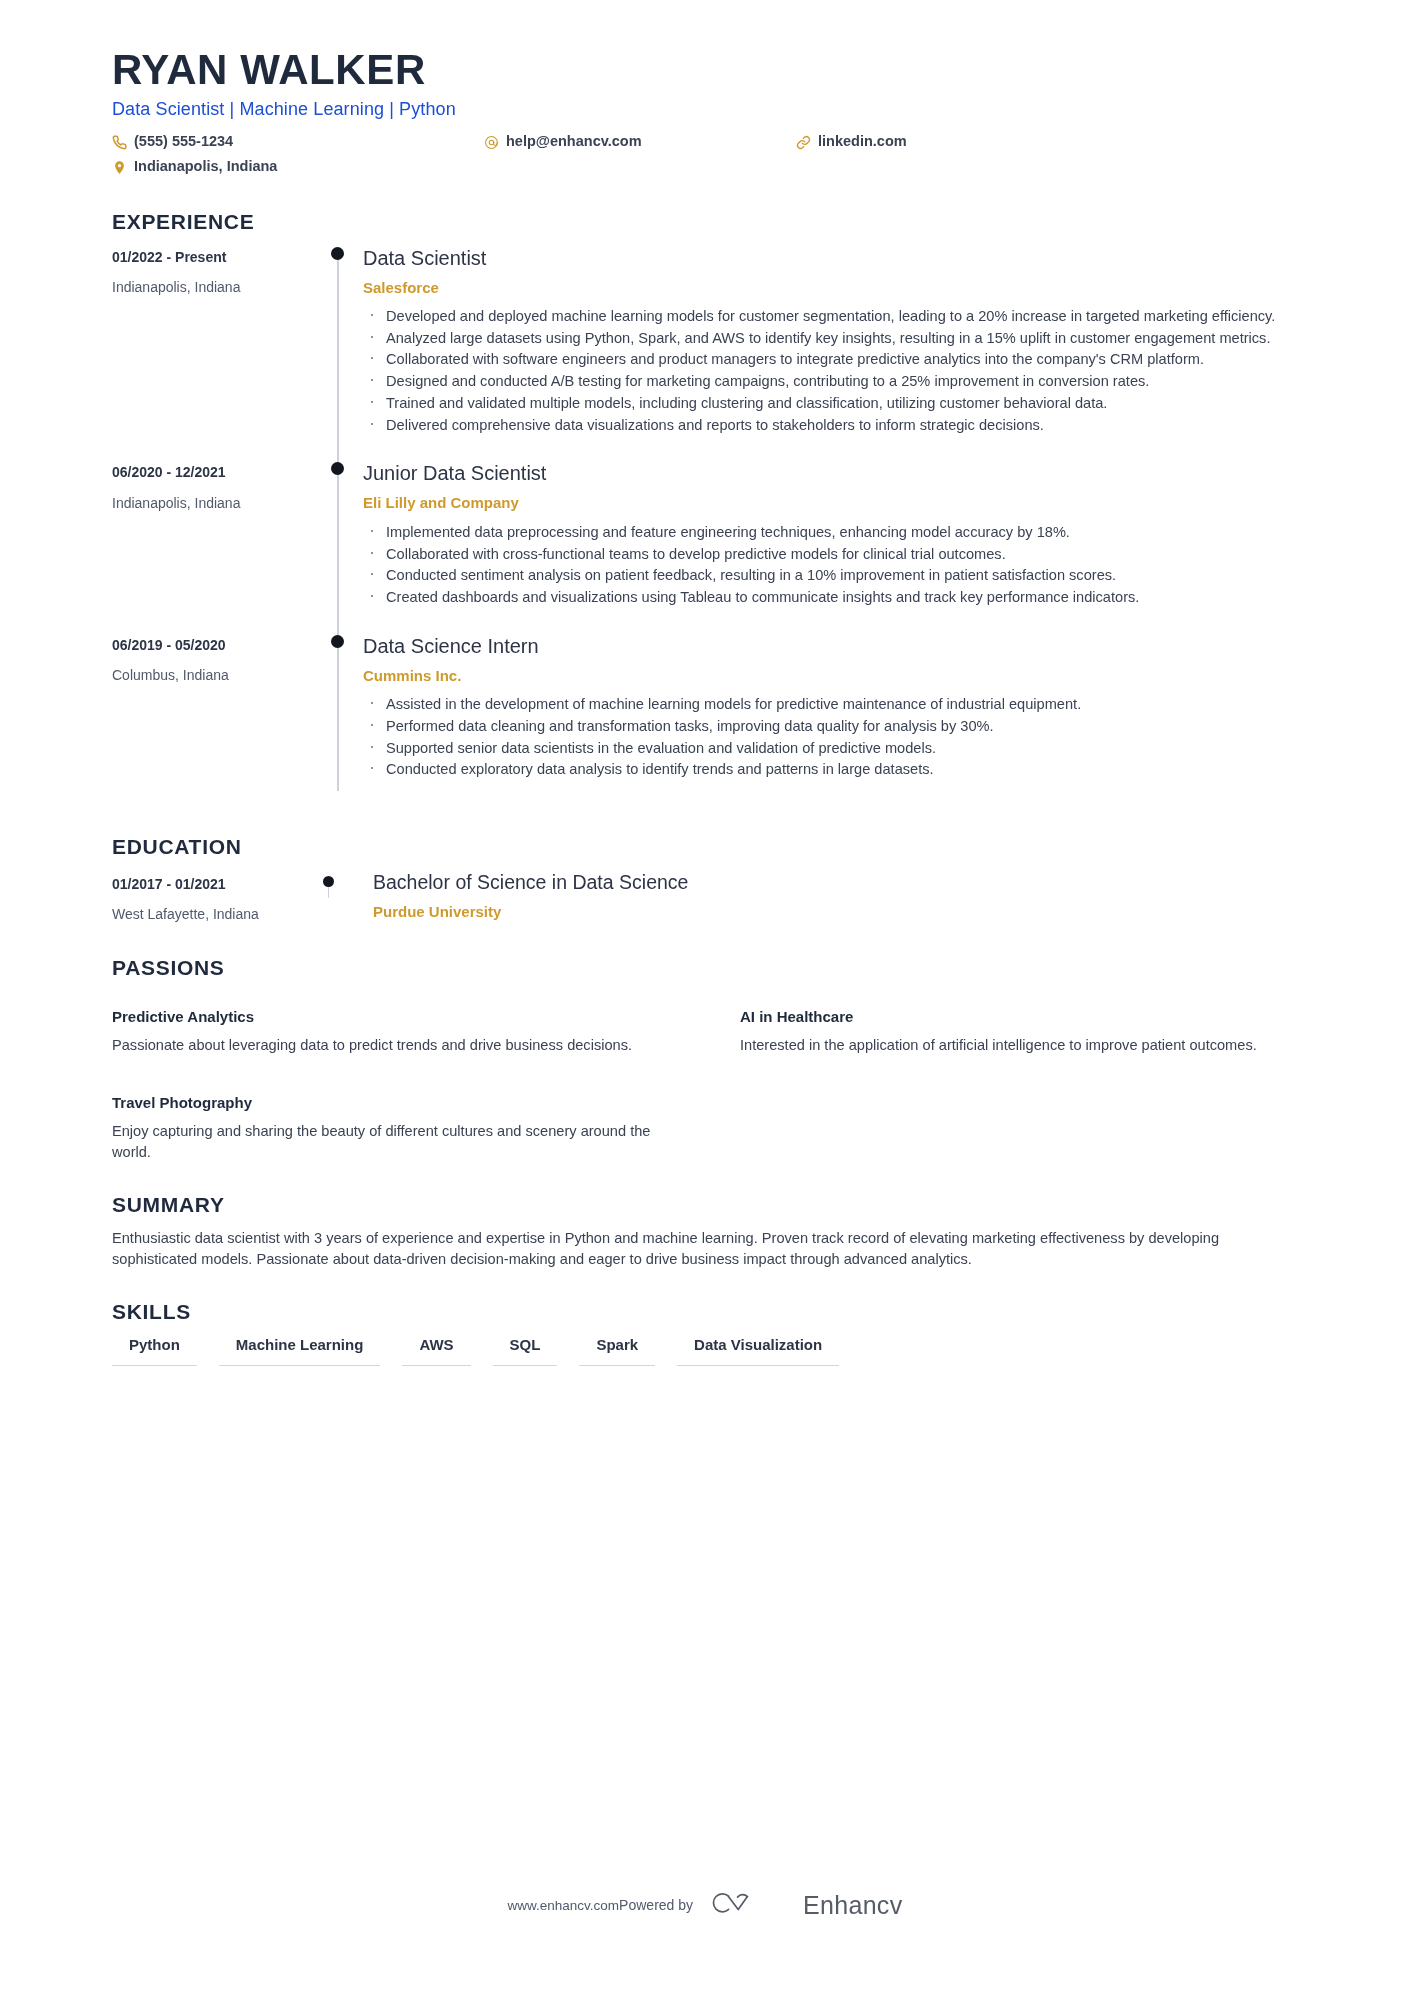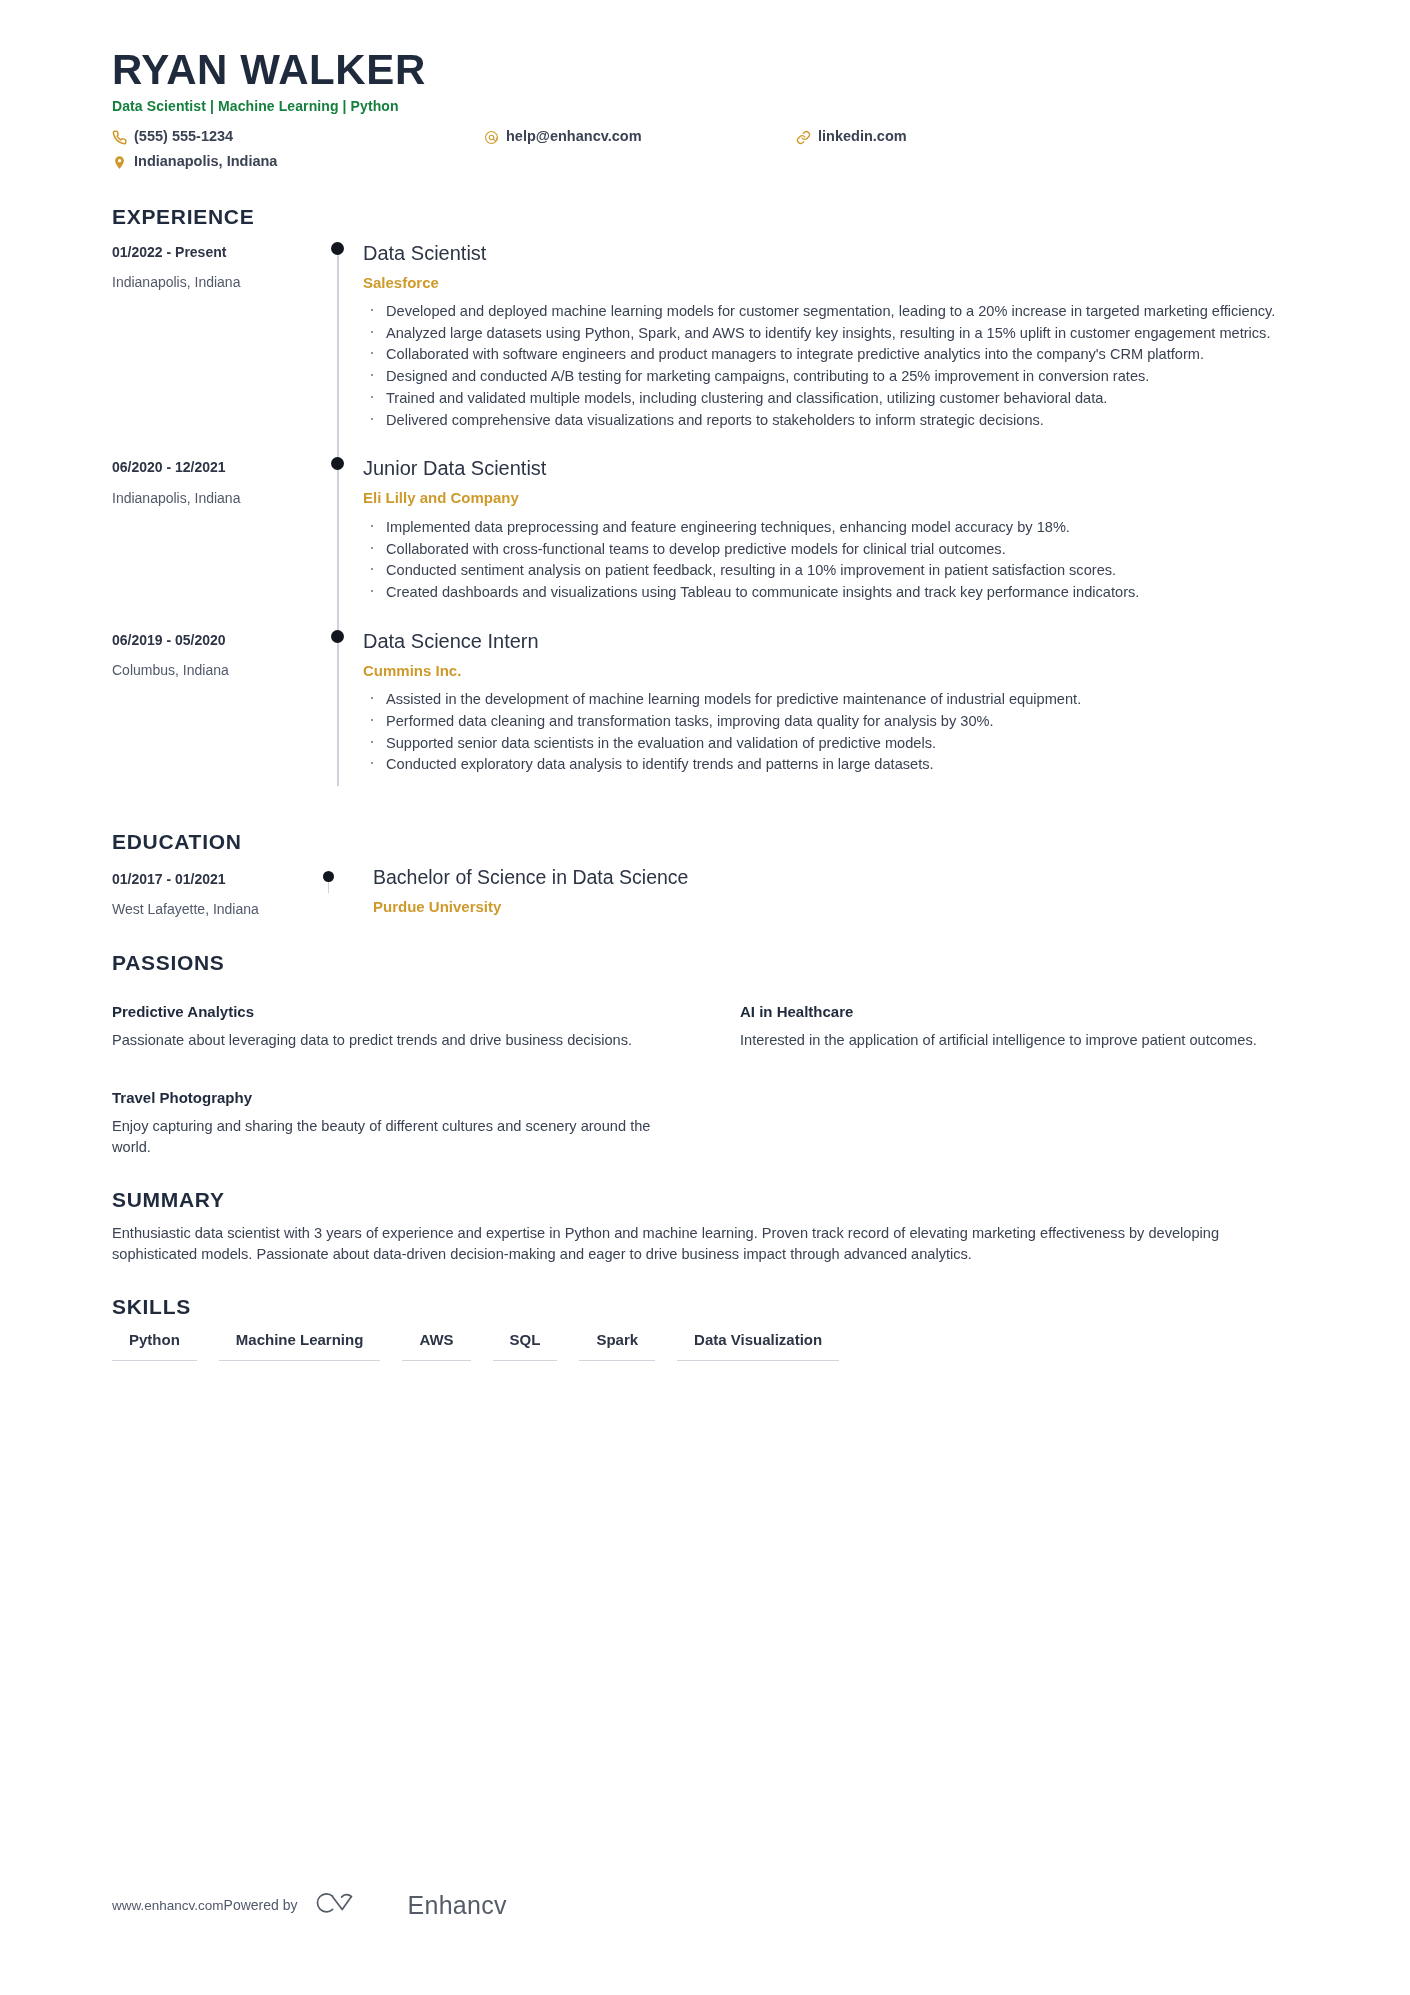--- a/index.html
+++ b/index.html
@@ -29,23 +29,23 @@
 
   .name {
     font-size: 42px;
     font-weight: 700;
     letter-spacing: 0.6px;
     color: #1f2a3d;
     line-height: 1.12;
   }
 
   .headline {
-    font-size: 14px;
-    font-weight: 700;
-    color: #15803d;
+    font-size: 18px;
+    font-weight: 400;
+    color: #1d4ed8;
     letter-spacing: 0.1px;
     margin-top: 5px;
     line-height: 1.25;
   }
 
   .contact-grid {
     margin-top: 9px;
     position: relative;
     width: 940px;
   }
@@ -250,21 +250,21 @@
   }
 
   
   .footer {
     position: absolute;
     left: 112px;
     right: 112px;
     bottom: 74px;
     display: flex;
     align-items: center;
-    justify-content: flex-start;
+    justify-content: center;
   }
 
   .footer-url {
     font-size: 13.5px;
     color: #51596b;
   }
 
   .footer-right {
     display: flex;
     align-items: center;

